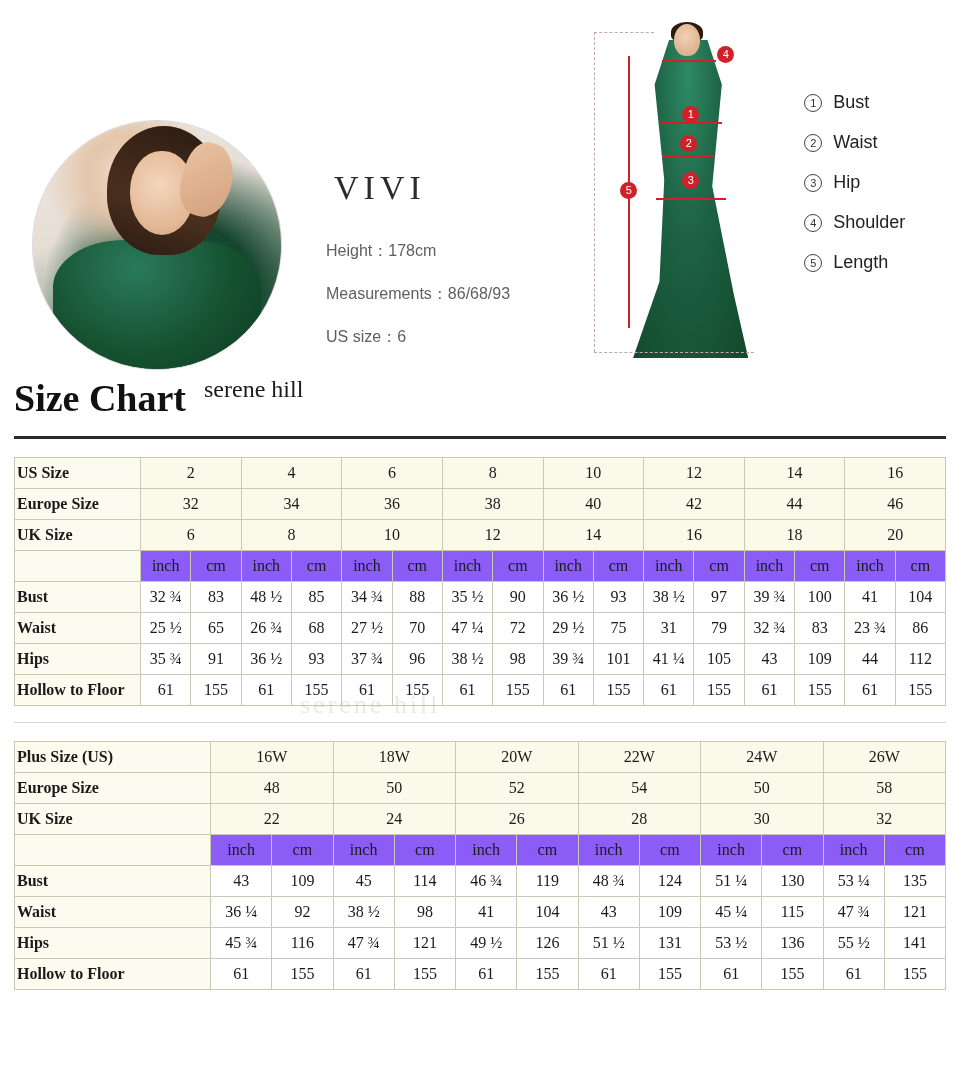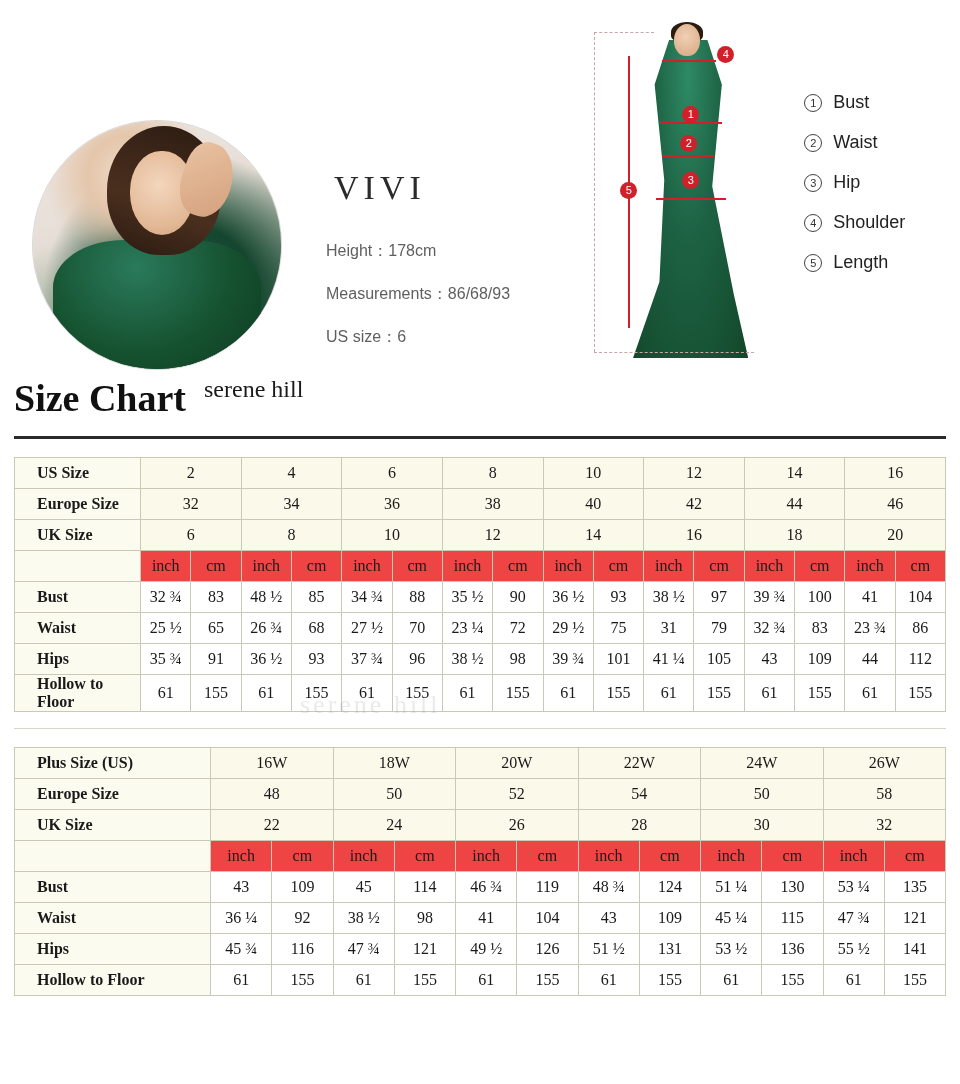--- a/index.html
+++ b/index.html
@@ -205,26 +205,26 @@
     font-family: "Liberation Serif", serif;
     font-size: 16px;
     text-align: center;
     height: 31px;
     padding: 0 2px;
     color: #1a1a1a;
     background: #ffffff;
   }
   .lbl {
     text-align: left;
-    padding-left: 22px;
+    padding-left: 2px;
     font-weight: 700;
     background: #fcfbef;
   }
   .hdr-cell { background: #fbf9ea; font-weight: 400; }
-  .unit { background: #ef4444; font-style: normal; }
+  .unit { background: #8b5cf6; font-style: normal; }
   .t1 .lbl { width: 126px; }
   .t2 .lbl { width: 196px; }
   .num { letter-spacing: 0px; }
 
   .divider {
     margin: 16px 14px 0 14px;
     border-top: 1px solid #d7d7c8;
   }
 
   .wm {
@@ -398,21 +398,21 @@
         <td class="num">104</td>
       </tr>
       <tr>
         <td class="lbl">Waist</td>
         <td class="num">25 ½</td>
         <td class="num">65</td>
         <td class="num">26 ¾</td>
         <td class="num">68</td>
         <td class="num">27 ½</td>
         <td class="num">70</td>
-        <td class="num">23 ¼</td>
+        <td class="num">47 ¼</td>
         <td class="num">72</td>
         <td class="num">29 ½</td>
         <td class="num">75</td>
         <td class="num">31</td>
         <td class="num">79</td>
         <td class="num">32 ¾</td>
         <td class="num">83</td>
         <td class="num">23 ¾</td>
         <td class="num">86</td>
       </tr>

